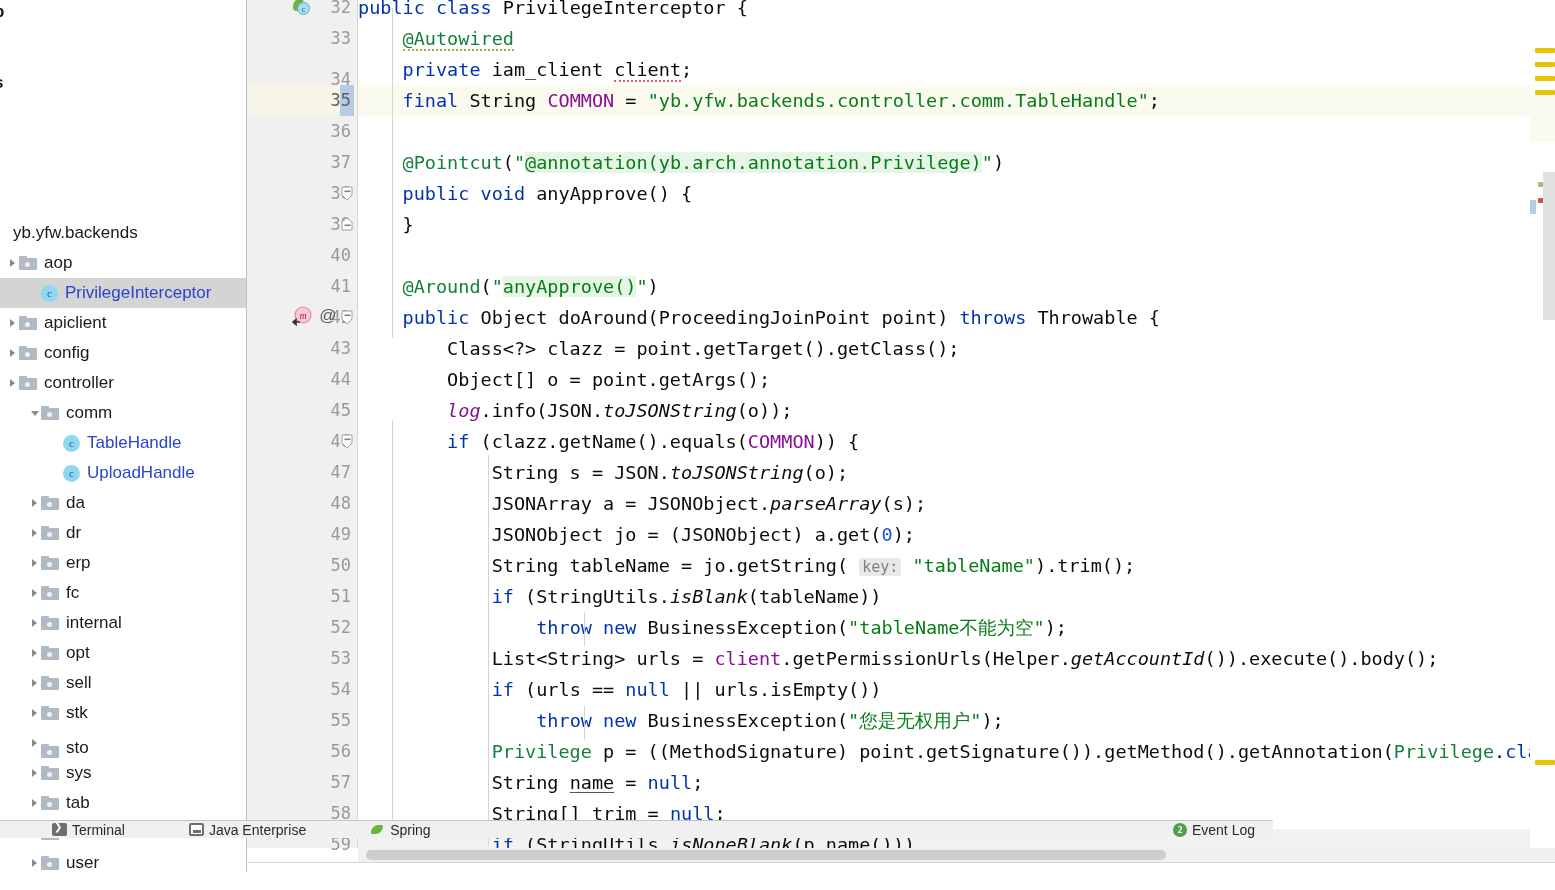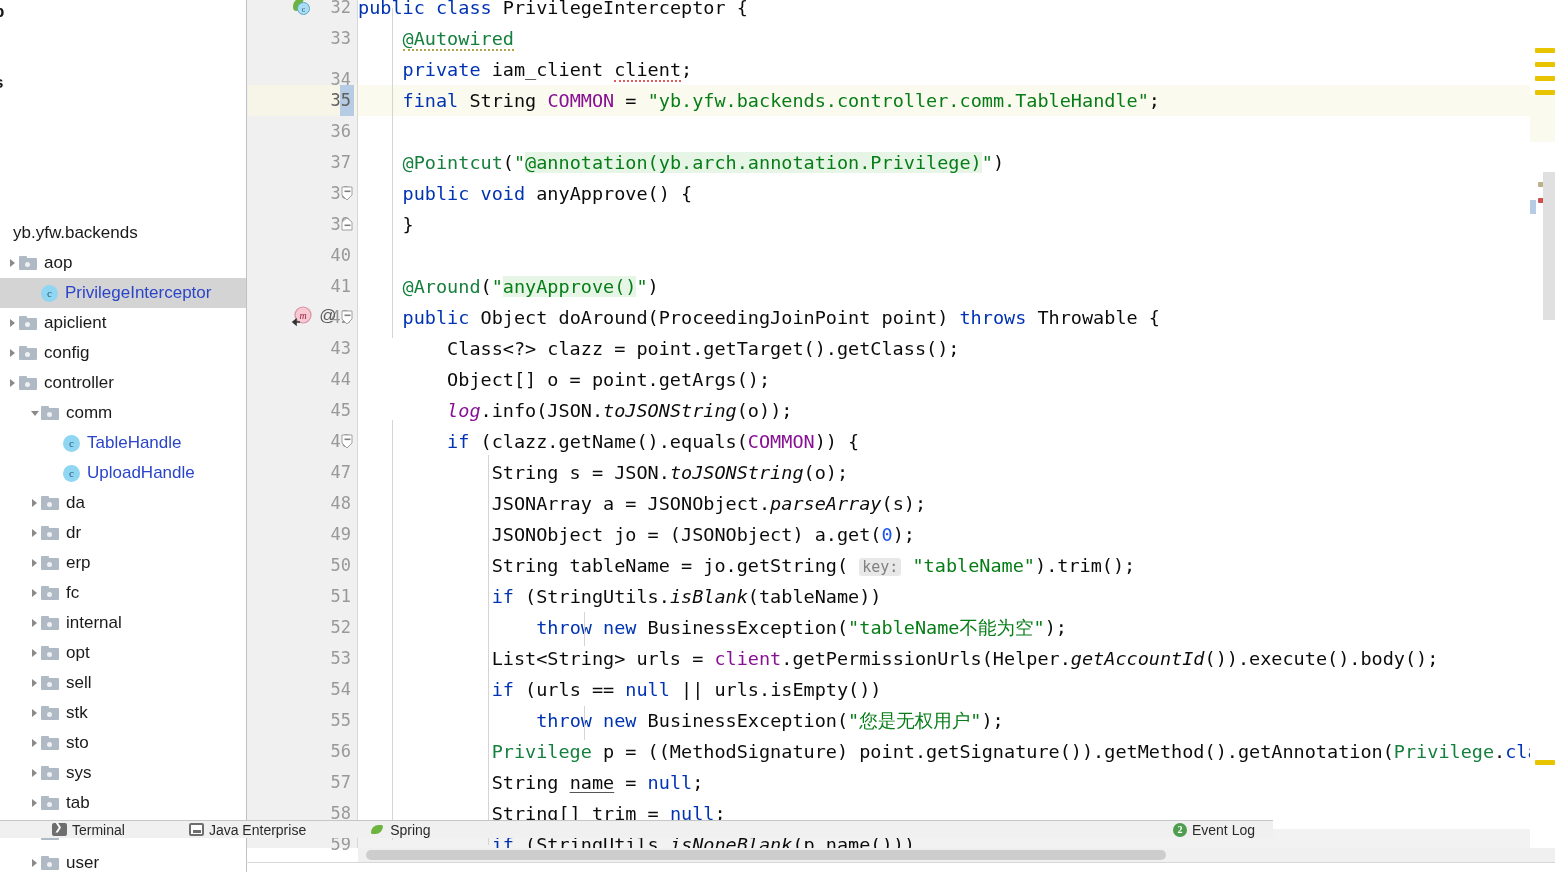--- a/index.html
+++ b/index.html
@@ -330,21 +330,21 @@
         <div class="tree-row" style="top: 698px;">
           <div style="width: 28px; flex: 0 0 auto;"></div>
           <div class="tw-arrow">
             <i></i>
           </div>
           <div class="folder-ico">
             <u></u>
           </div>
           <span class="tree-label-pkg">stk</span>
         </div>
-        <div class="tree-row" style="top: 728px;">
+        <div class="tree-row" style="top: 728px; align-items: flex-end;">
           <div style="width: 28px; flex: 0 0 auto;"></div>
           <div class="tw-arrow">
             <i></i>
           </div>
           <div class="folder-ico">
             <u></u>
           </div>
           <span class="tree-label-pkg">sto</span>
         </div>
         <div class="tree-row" style="top: 758px;">

